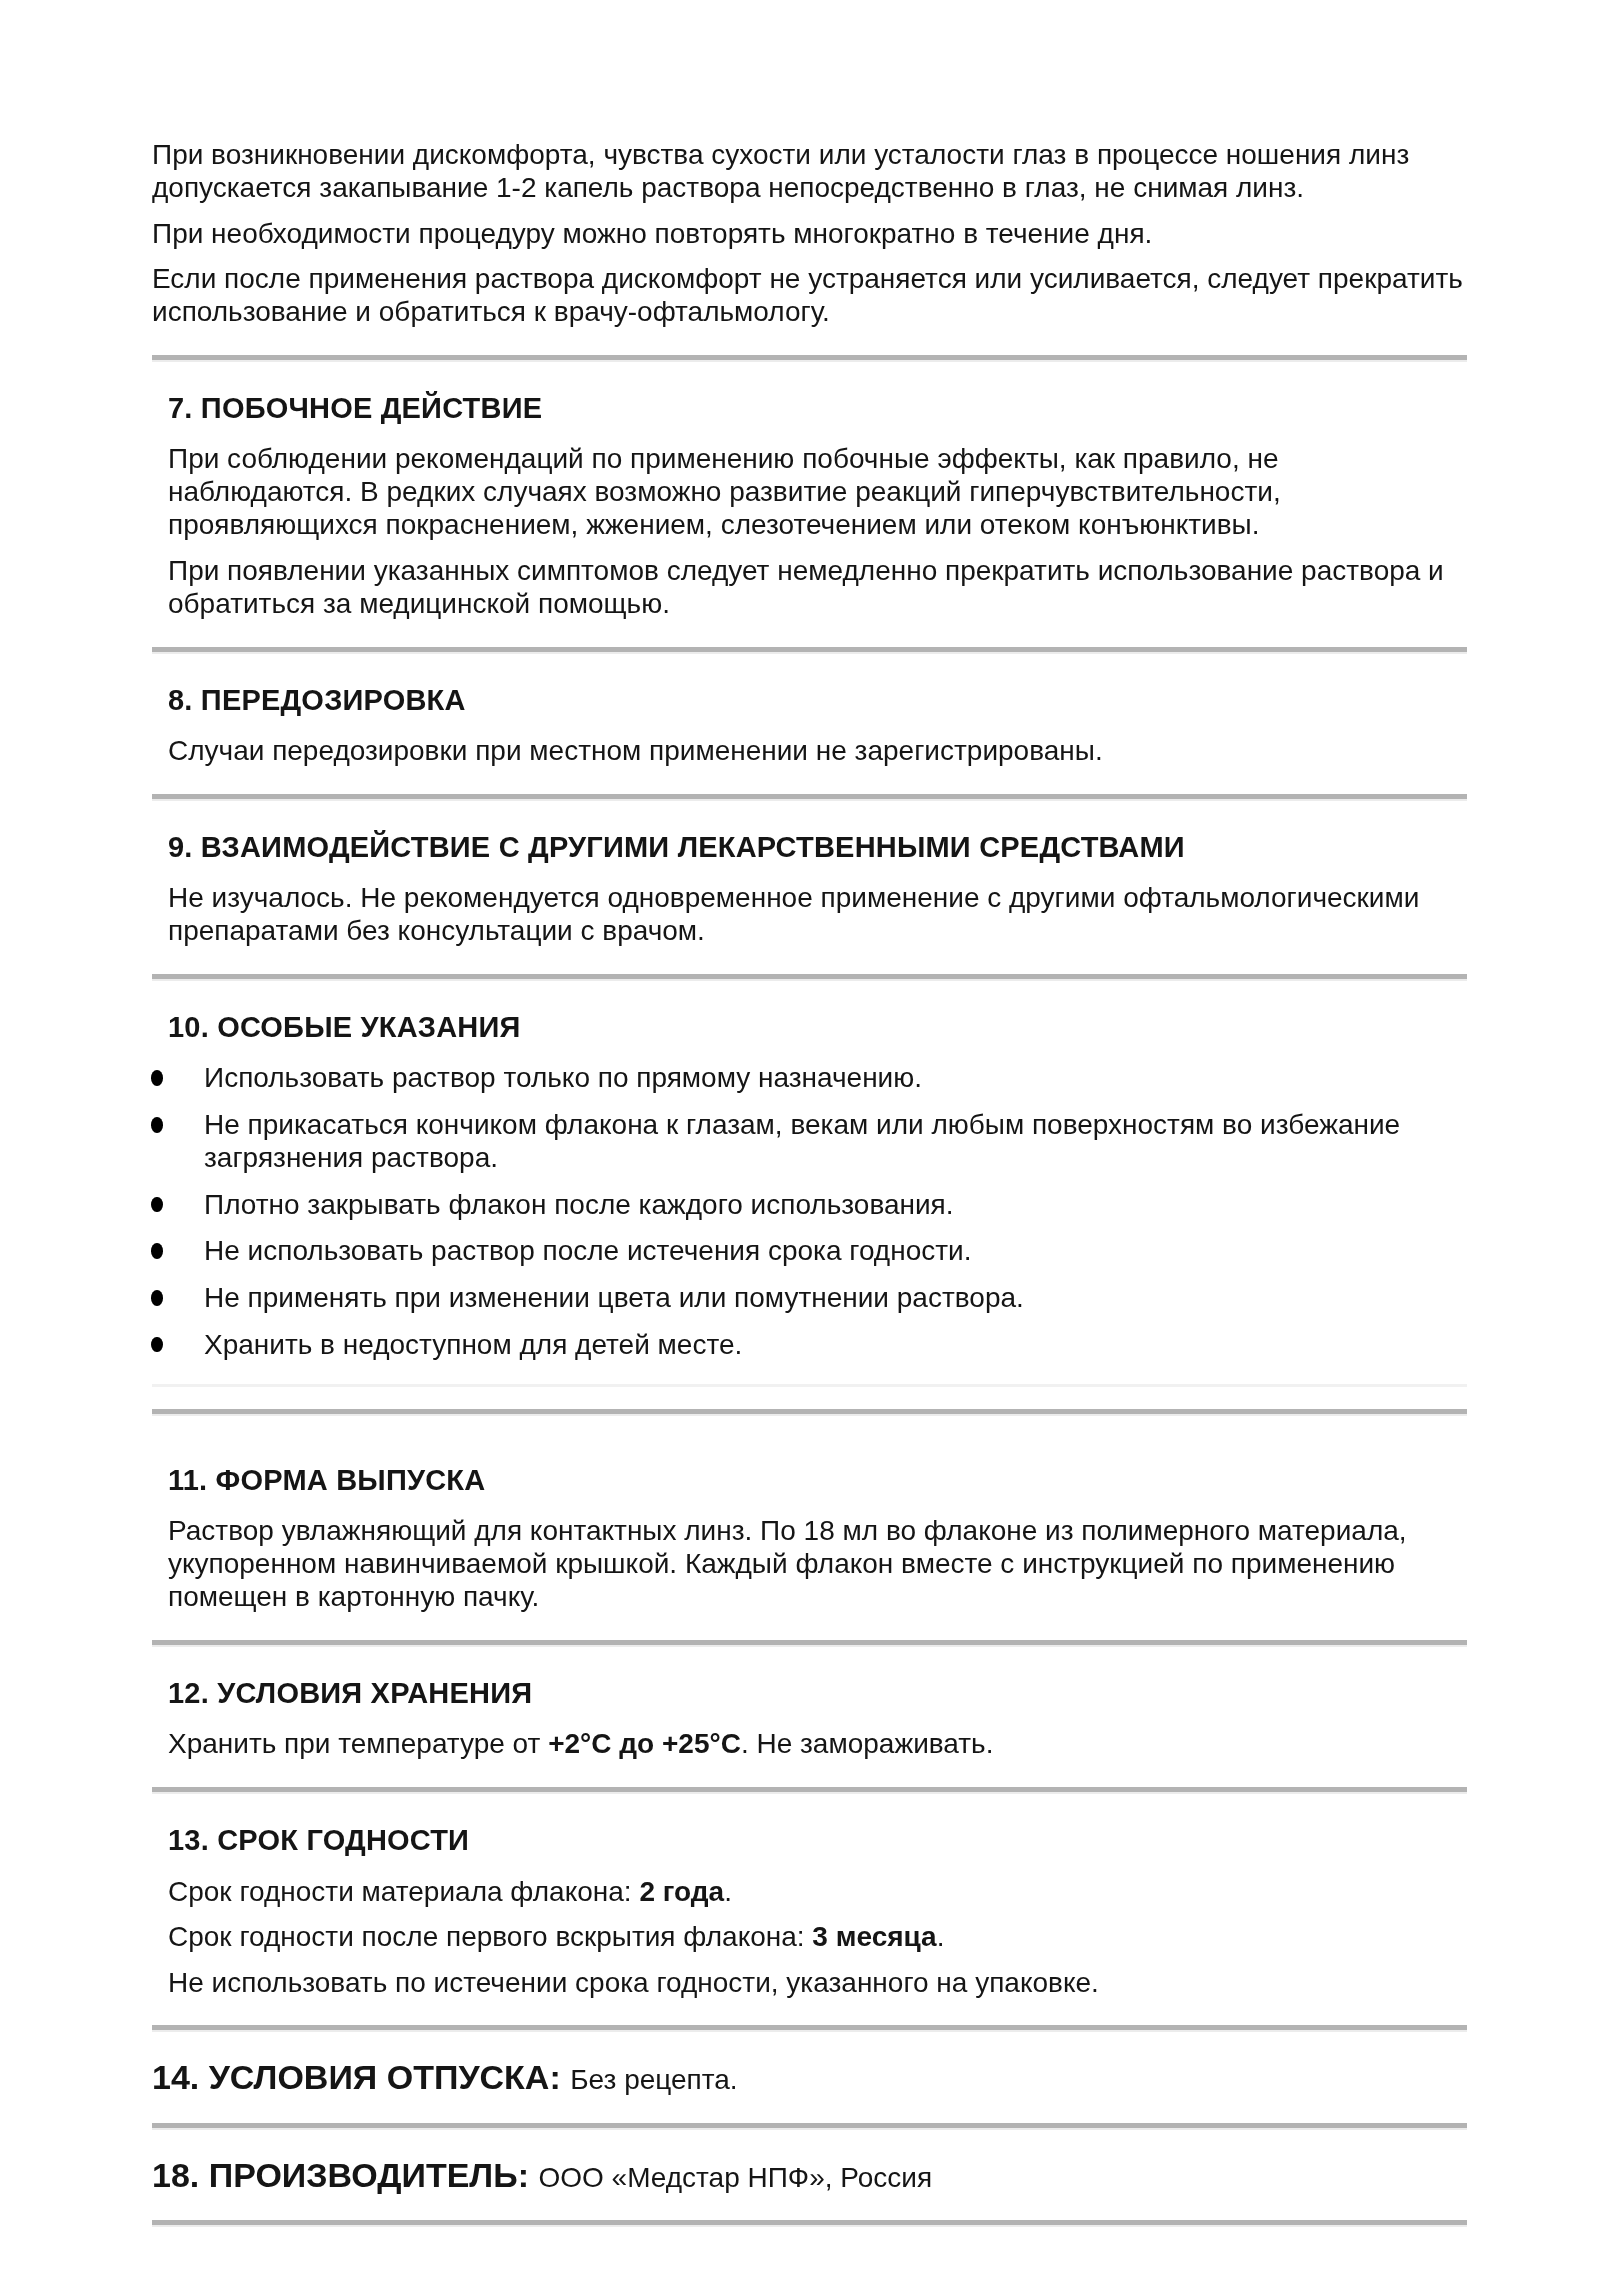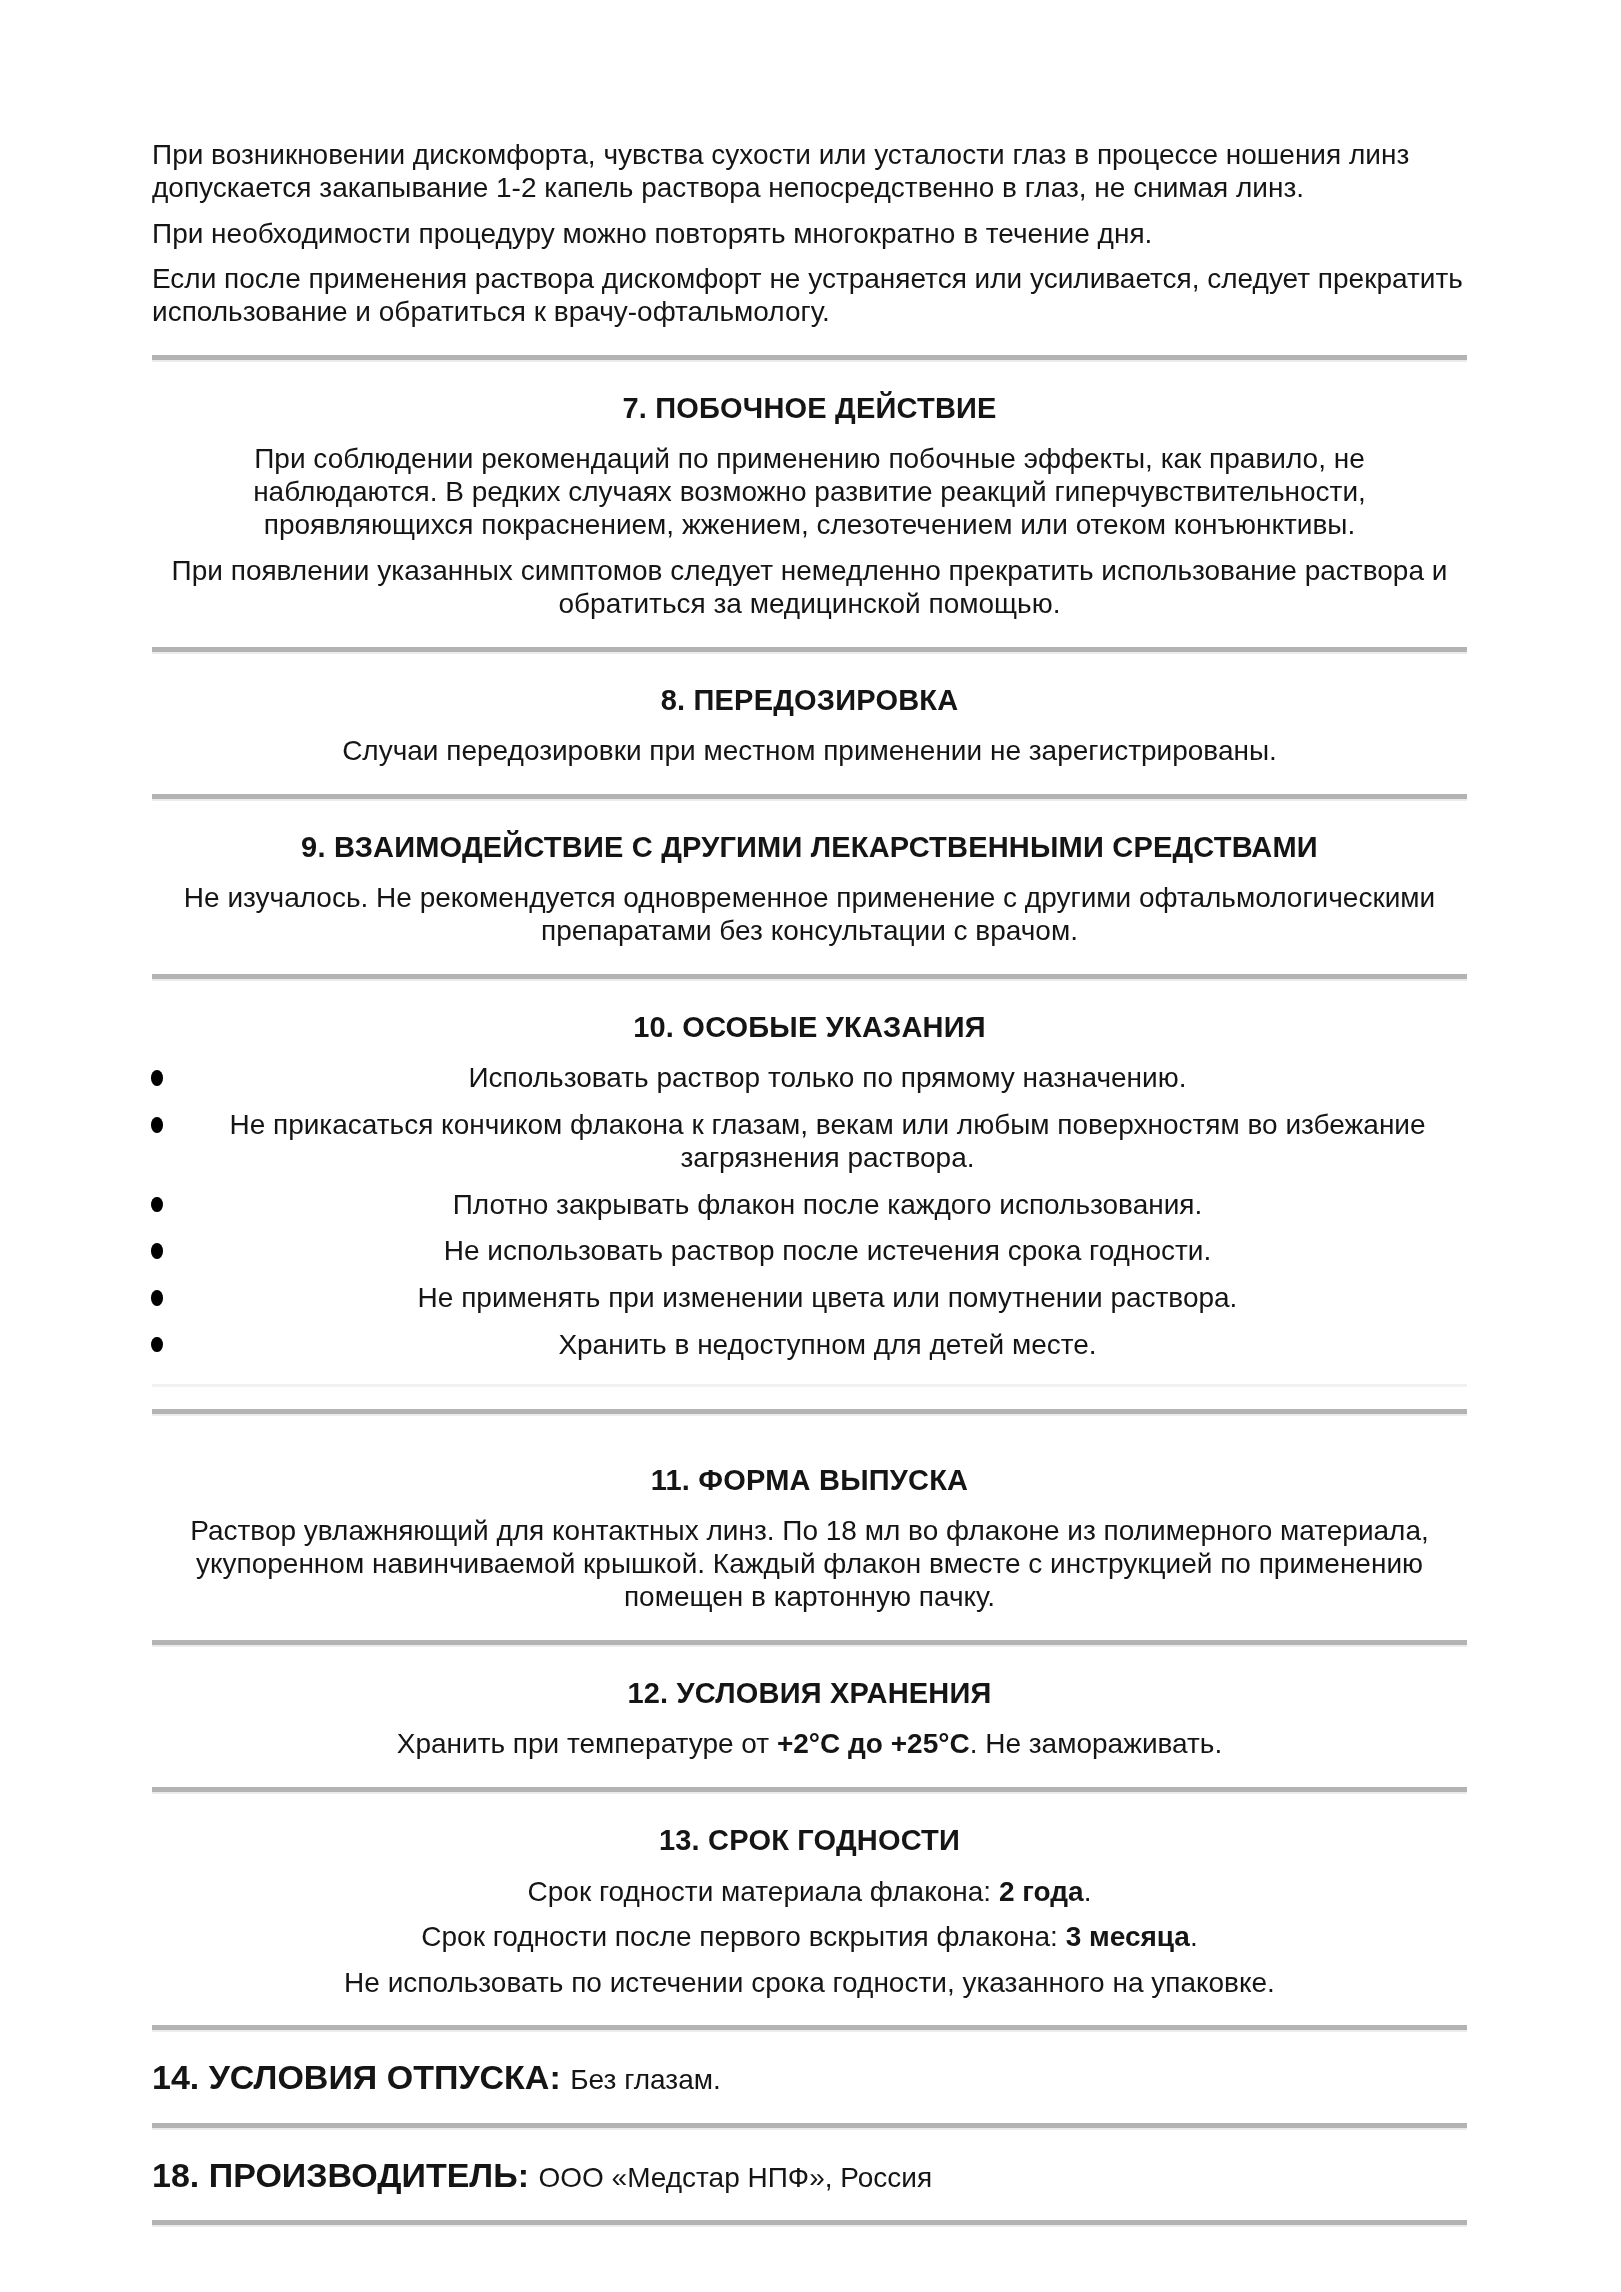--- a/index.html
+++ b/index.html
@@ -57,21 +57,21 @@
     position: absolute;
     left: -16.7px;
     top: 8.8px;
     width: 11.8px;
     height: 15.7px;
     border-radius: 50%;
     background: #000000;
   }
   .inline-head { margin: 29px 0 0 0; }
   .inline-head strong { font-size: 34px; }
-  .sect { margin: 16px; text-align: center; }
+  .sect { margin: 16px; }
 </style>
 </head>
 <body>
 
 <div class="page">
 
   <p>При возникновении дискомфорта, чувства сухости или усталости глаз в процессе ношения линз допускается закапывание 1-2 капель раствора непосредственно в глаз, не снимая линз.</p>
   <p>При необходимости процедуру можно повторять многократно в течение дня.</p>
   <p>Если после применения раствора дискомфорт не устраняется или усиливается, следует прекратить использование и обратиться к врачу-офтальмологу.</p>
 
@@ -148,21 +148,21 @@
 
   <div class="sect">
     <h2>13. СРОК ГОДНОСТИ</h2>
     <p><span>Срок годности материала флакона: </span><strong>2 года</strong><span>.</span></p>
     <p><span>Срок годности после первого вскрытия флакона: </span><strong>3 месяца</strong><span>.</span></p>
     <p>Не использовать по истечении срока годности, указанного на упаковке.</p>
   </div>
 
   <div class="rule"></div>
 
-  <p class="inline-head"><strong>14. УСЛОВИЯ ОТПУСКА: </strong><span>Без глазам.</span></p>
+  <p class="inline-head"><strong>14. УСЛОВИЯ ОТПУСКА: </strong><span>Без рецепта.</span></p>
 
   <div class="rule"></div>
 
   <p class="inline-head"><strong>18. ПРОИЗВОДИТЕЛЬ: </strong><span>ООО «Медстар НПФ», Россия</span></p>
 
   <div class="rule"></div>
 
 </div>
 
 

